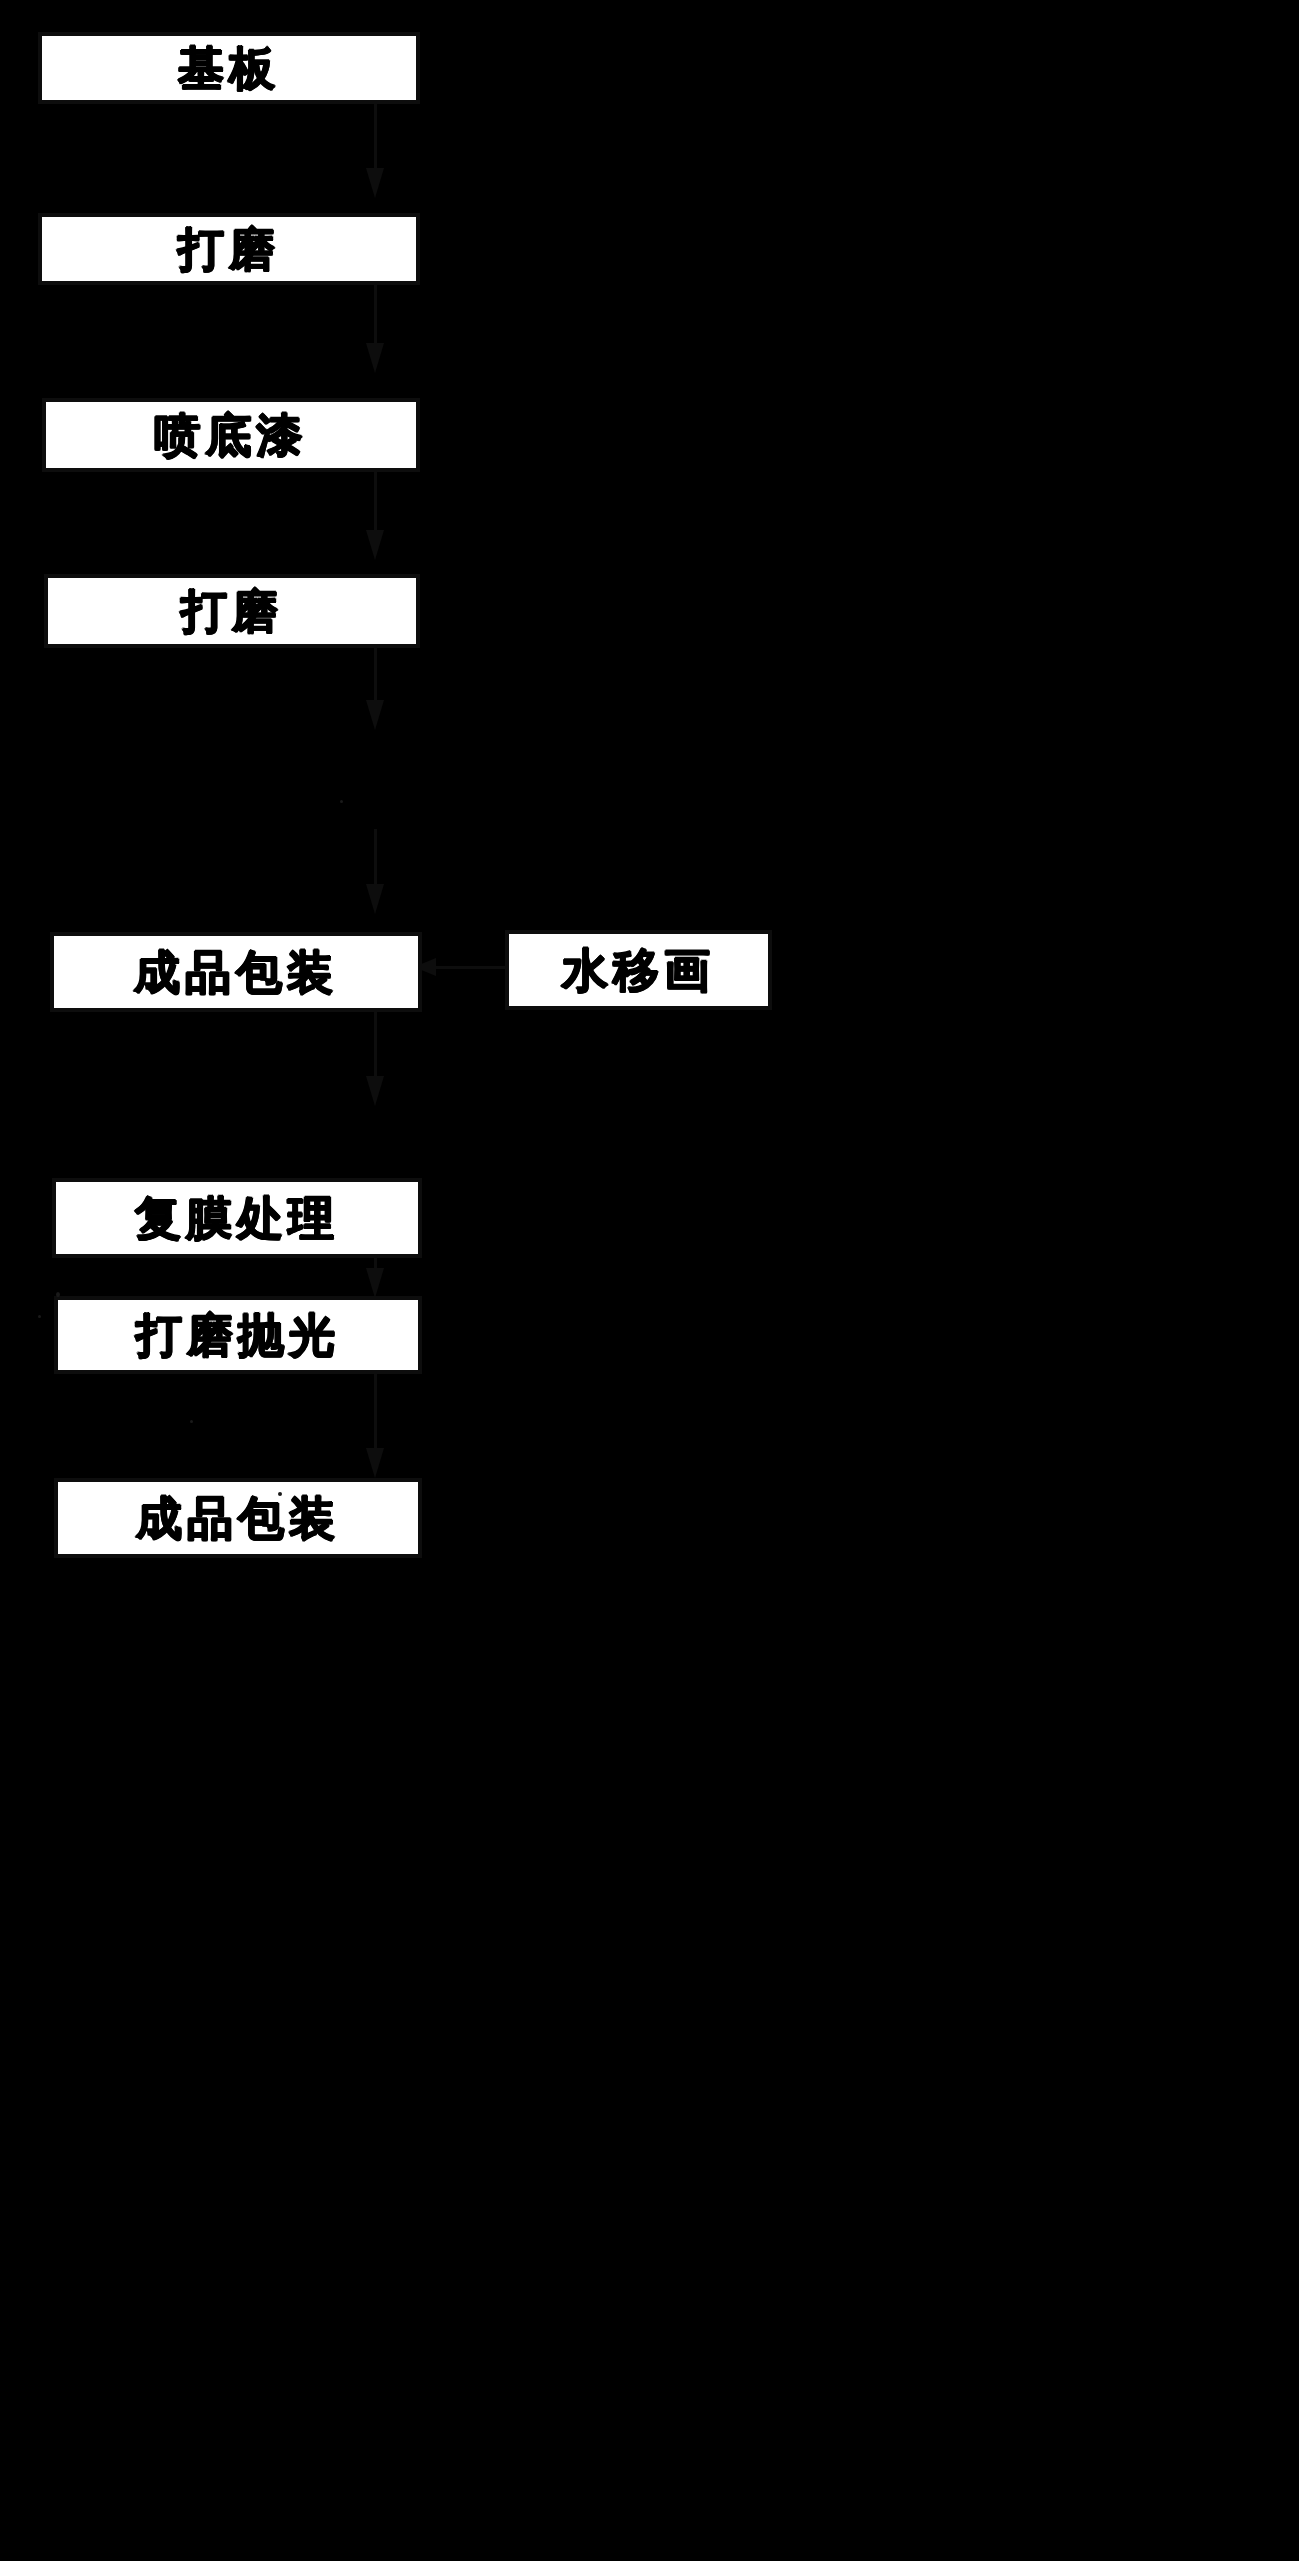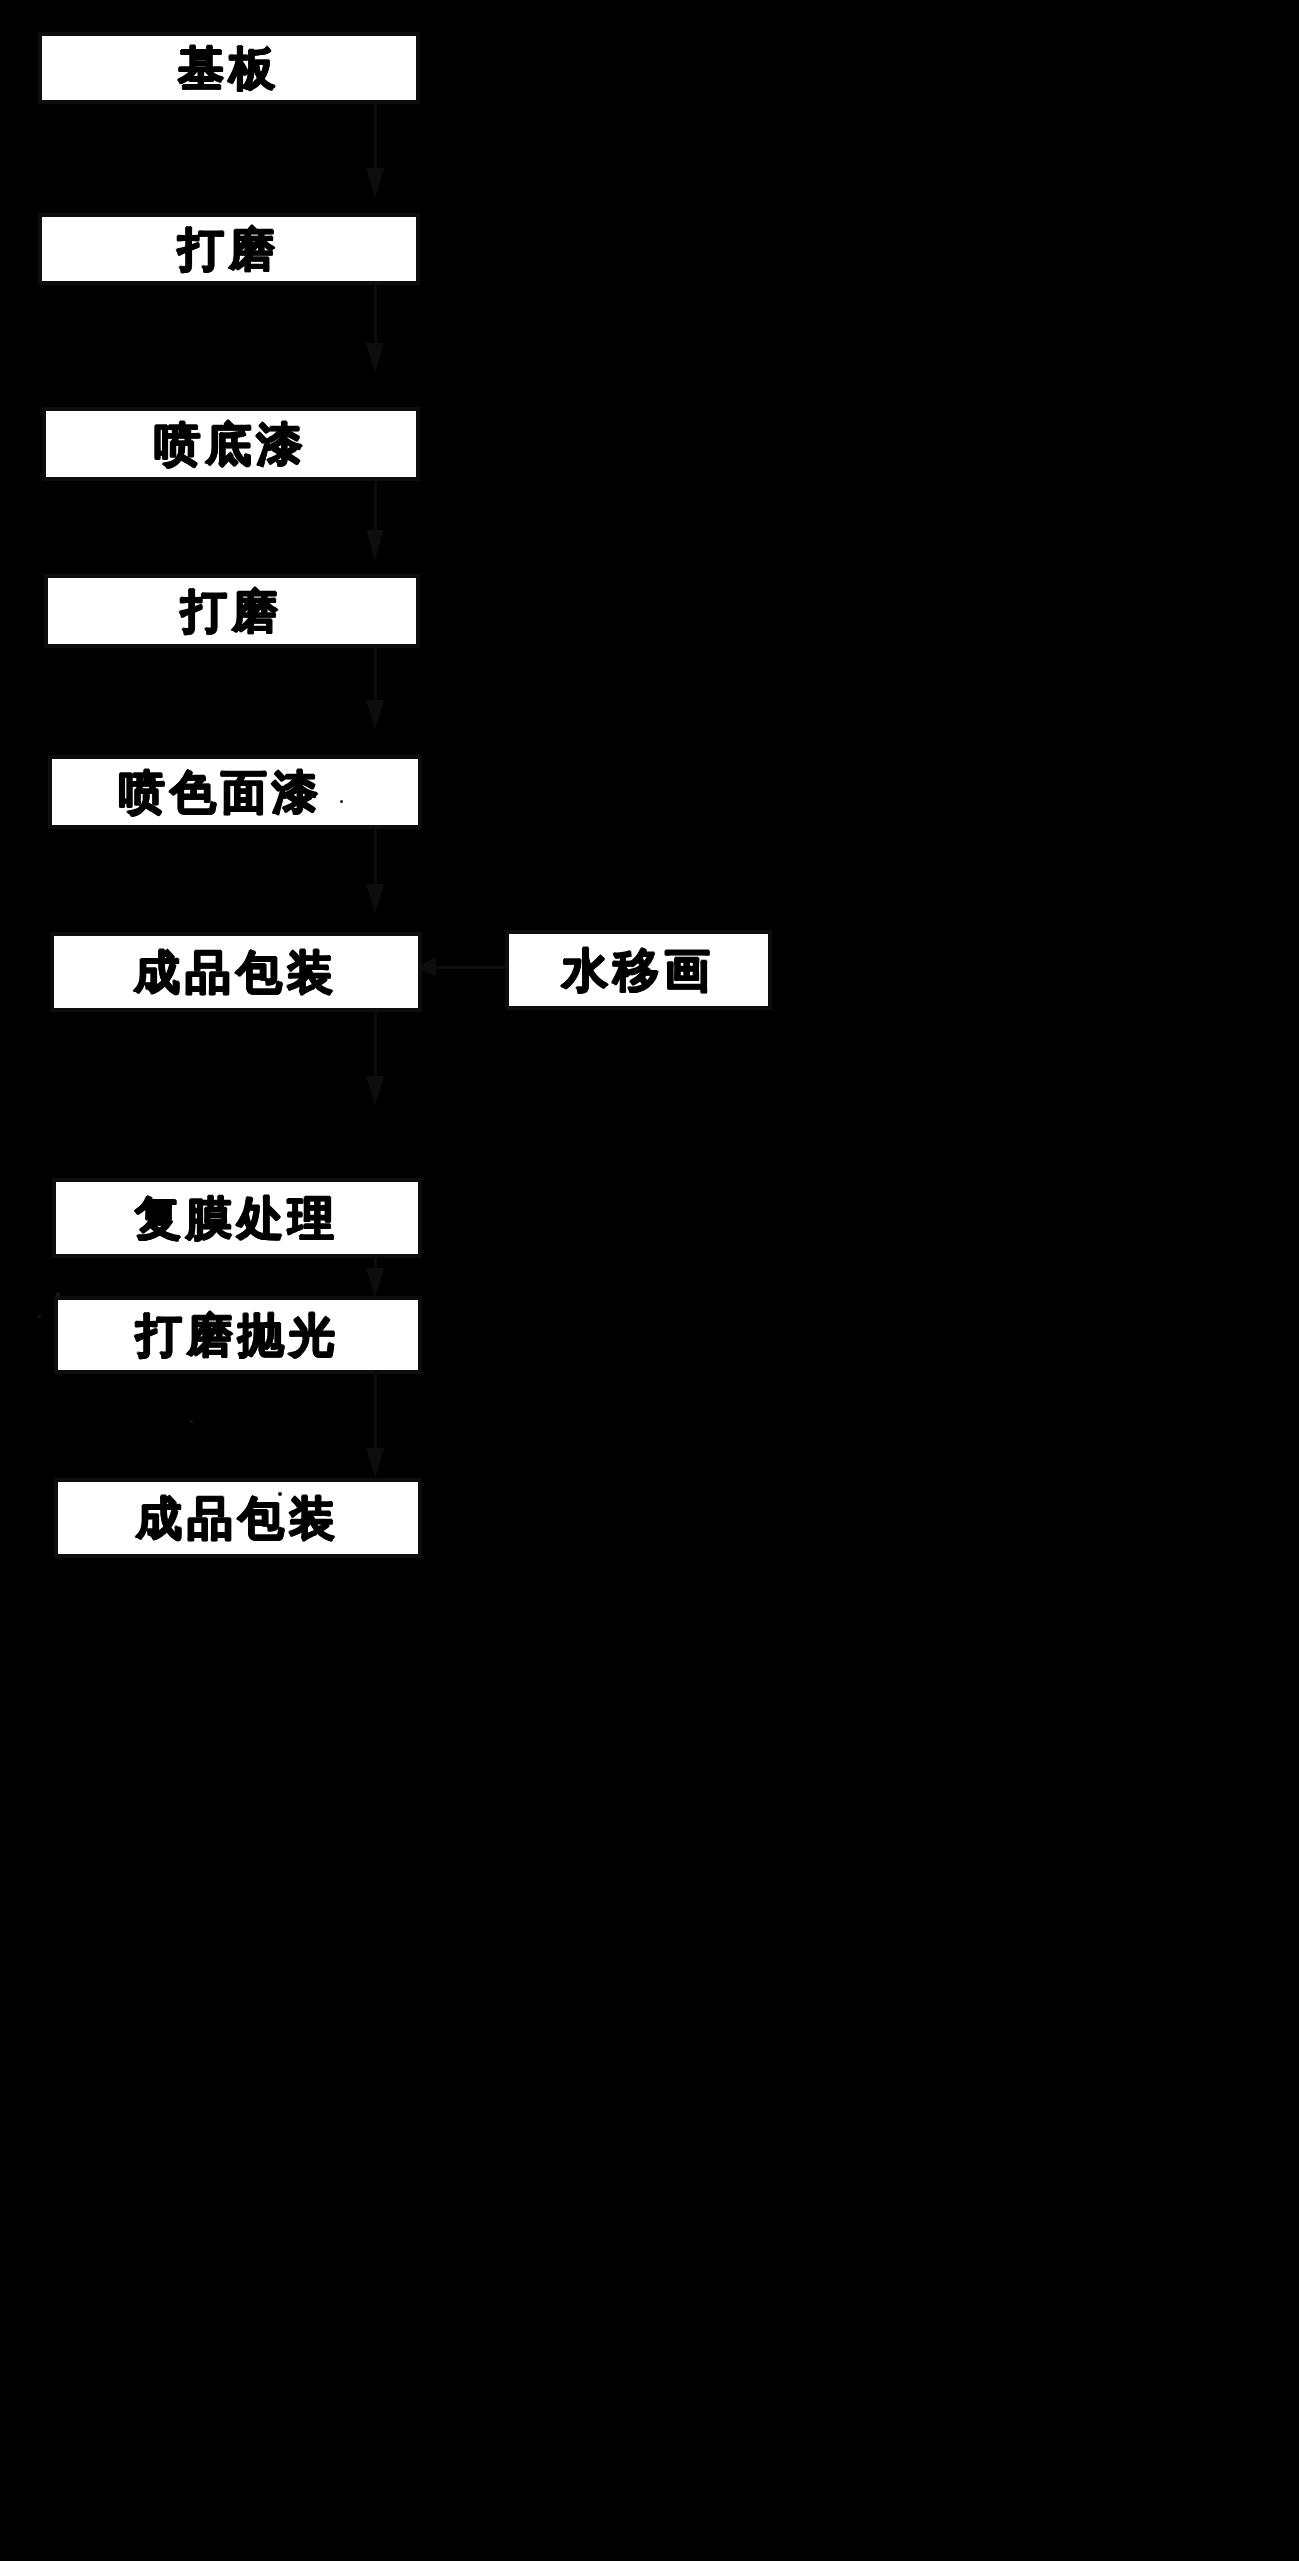--- a/index.html
+++ b/index.html
@@ -122,31 +122,28 @@
   <div class="arrow-left" style="left:414px; top:958px;"></div>
 
   <div class="node" style="left:38px; top:32px; width:382px; height:72px;">
     <span class="node-label">基板</span>
   </div>
 
   <div class="node" style="left:38px; top:213px; width:382px; height:72px;">
     <span class="node-label">打磨</span>
   </div>
 
-  <div class="node" style="left:42px; top:398px; width:378px; height:74px;margin-top:9px;">
+  <div class="node" style="left:42px; top:398px; width:378px; height:74px;">
     <span class="node-label">喷底漆</span>
   </div>
 
   <div class="node" style="left:44px; top:574px; width:376px; height:74px;">
     <span class="node-label">打磨</span>
   </div>
 
-  <div class="node" style="left:48px; top:755px; width:374px; height:74px;">
-    <span class="node-label offset-right">喷色面漆</span>
-  </div>
 
   <div class="node" style="left:50px; top:932px; width:372px; height:80px;">
     <span class="node-label">成品包装</span>
   </div>
 
   <div class="node" style="left:52px; top:1178px; width:370px; height:80px;">
     <span class="node-label">复膜处理</span>
   </div>
 
   <div class="node" style="left:54px; top:1296px; width:368px; height:78px;">

